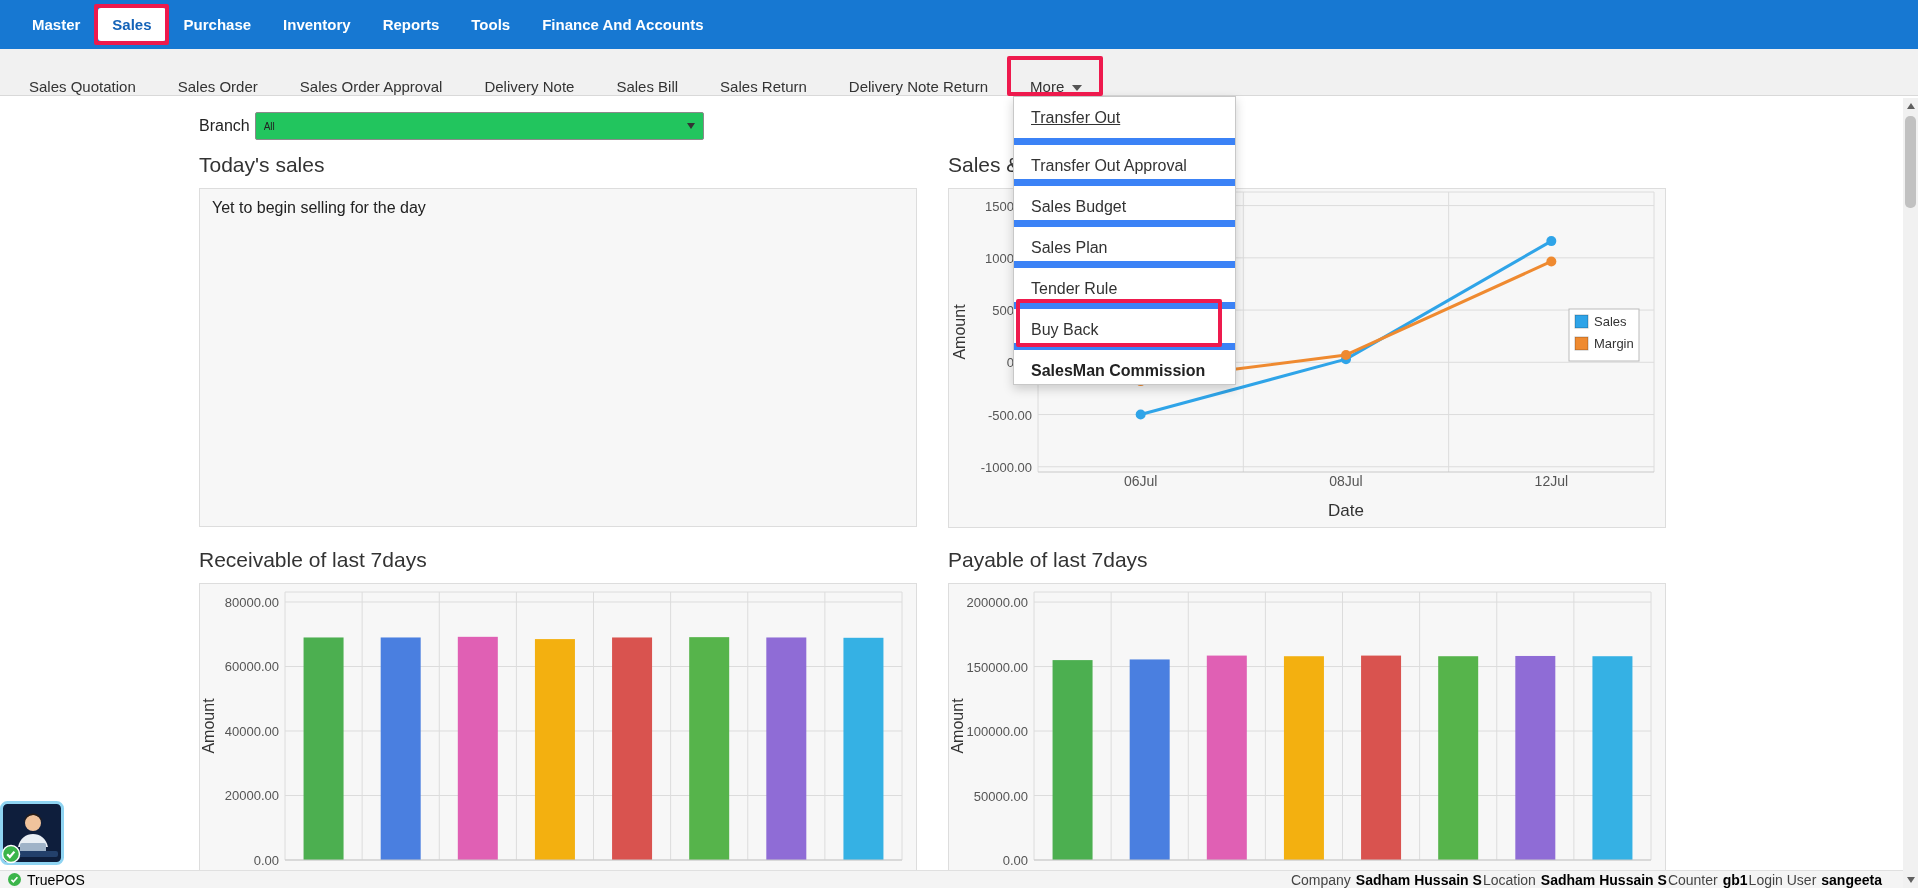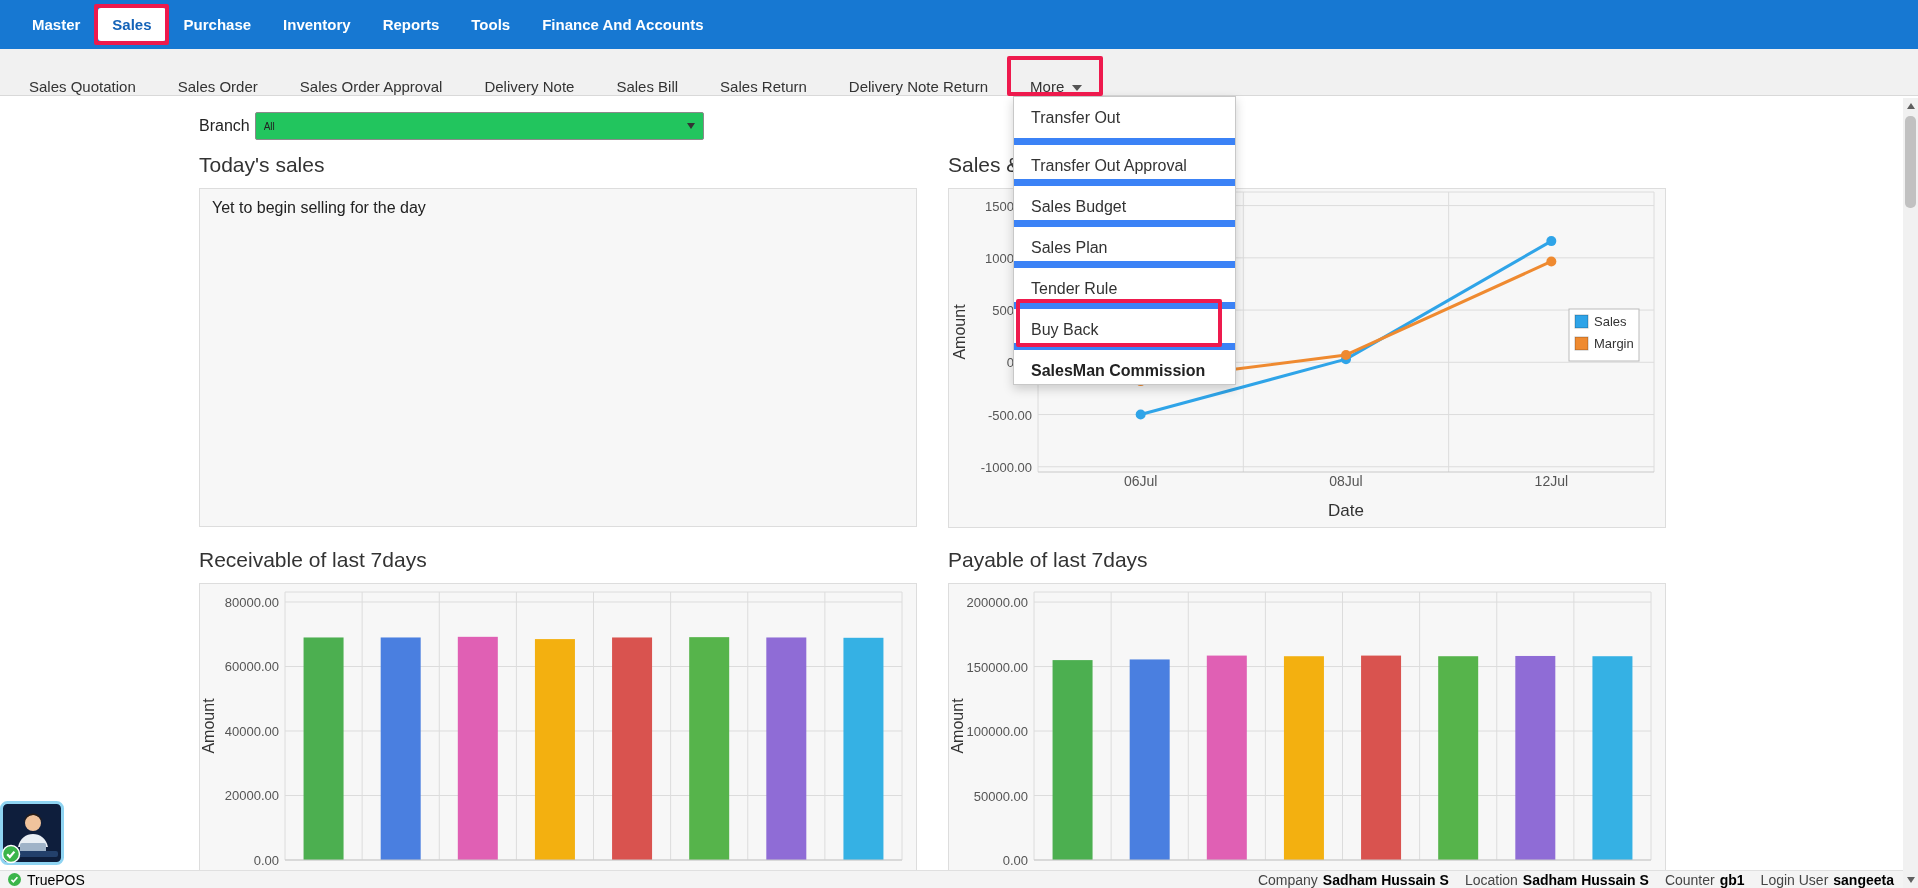--- a/index.html
+++ b/index.html
@@ -84,37 +84,37 @@
   .dropdown {
     position:absolute; left:1031px; top:96px; width:223px;
     background:#fff; border:1px solid #c8c8c8;
     box-shadow:0 4px 10px rgba(0,0,0,0.18); z-index:60;
   }
   .dd-item {
     height:41px; line-height:41px; padding-left:17px;
     font-size:16px; color:#333; border-top:7px solid #3b82f6;
     white-space:nowrap; cursor:default;
   }
-  .dd-item:first-child { border-top:none; }
+  .dd-item:first-child { border-top:none;text-decoration:underline; }
   .dd-item.hl { font-weight:bold; color:#222; }
 
   
   .annotation-box {
     position:absolute; border:4px solid var(--highlight-red,#ee1a4d);
     border-radius:2px; z-index:100; pointer-events:none; background:transparent;
   }
 
   
   .status-bar {
     position:absolute; left:0; bottom:0; width:100%; height:18px;
     background:#f4f4f4; border-top:1px solid #e0e0e0;
     display:flex; align-items:center; font-size:14px; z-index:70;
   }
   .brand-wrap { display:flex; align-items:center; gap:6px; padding-left:8px; color:#000; }
-  .status-right { margin-left:auto; display:flex; align-items:center; gap:16px; padding-right:24px; }
+  .status-right { margin-left:auto; display:flex; align-items:center; gap:1px; padding-right:36px; }
   .pair { display:inline-flex; gap:5px; color:#444; white-space:nowrap; }
   .pair .sv { font-weight:bold; color:#000; }
 
   
   .logo-box { position:absolute; left:0; top:801px; width:64px; height:64px; z-index:80; }
 
   
   .scrollbar {
     position:absolute; right:0; top:98px; bottom:0; width:15px;
     background:#f1f1f1; z-index:90;

